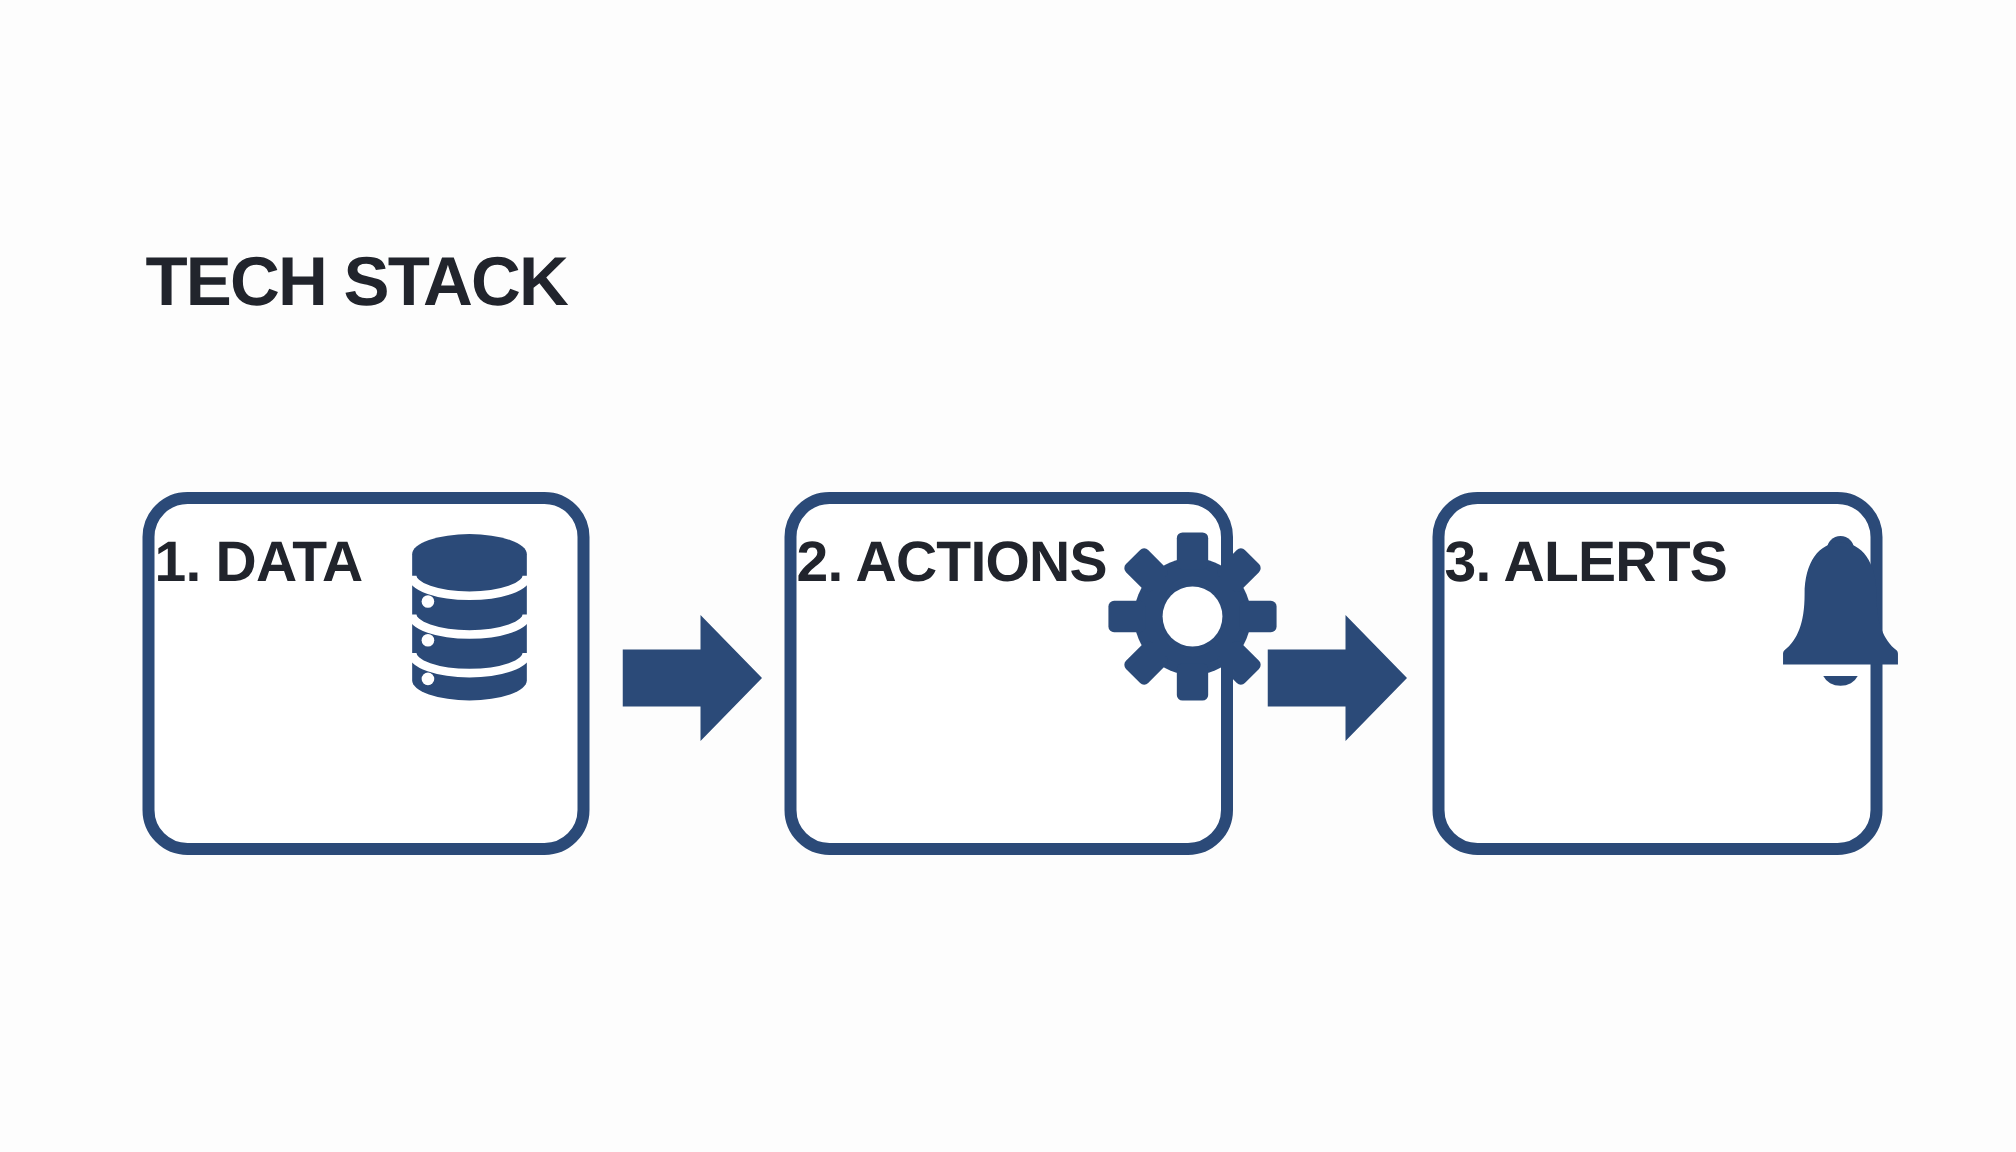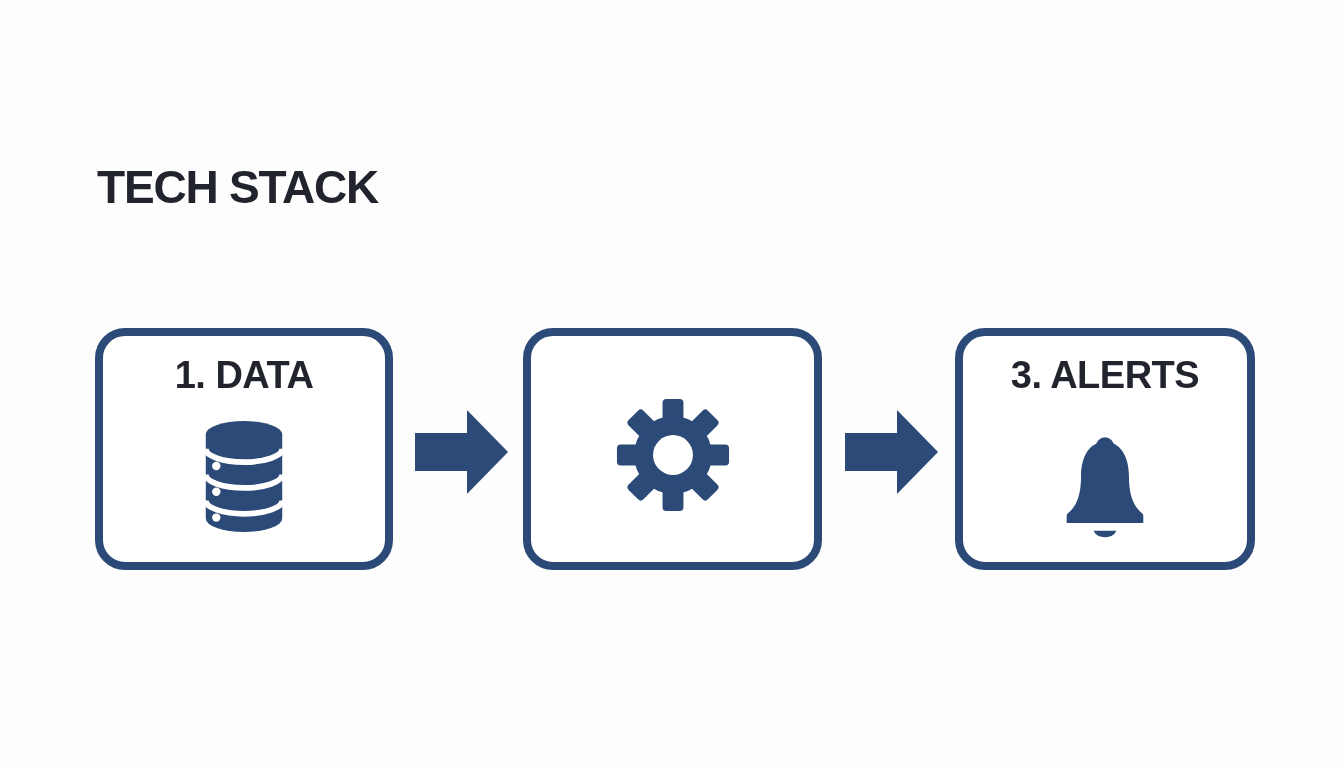--- a/index.html
+++ b/index.html
@@ -34,22 +34,22 @@
 
   
   .step {
     position: absolute;
     top: 280px;
     height: 242px;
     background: var(--box_background, #ffffff);
     border: 8px solid var(--navy, #2b4a78);
     border-radius: 30px;
     display: flex;
-    flex-direction: column;
-    align-items: center;
+    flex-direction: row;
+    align-items: flex-start;
     padding-top: 18px;
   }
   .step-1 { left: 95px;  width: 298px; }
   .step-2 { left: 523px; width: 299px; }
   .step-3 { left: 955px; width: 300px; gap: 28px; }
 
   .step-label {
     color: var(--ink, #21242c);
     font-weight: bold;
     font-size: 38px;
@@ -107,20 +107,21 @@
       </div>
     </div>
 
     <div class="connector connector-1">
       <svg viewBox="0 0 94 86" aria-hidden="true">
         <polygon class="fill-navy" points="0,24 52,24 52,1 93,43 52,85 52,62 0,62"></polygon>
       </svg>
     </div>
 
     <div class="step step-2">
+      <div class="step-label">2. ACTIONS</div>
       <div class="step-icon">
         <svg width="114" height="114" viewBox="0 0 120 120" aria-hidden="true">
           <g class="fill-navy">
             <circle cx="60" cy="60" r="41"></circle>
             <g>
               <rect x="49" y="1" width="22" height="26" rx="4"></rect>
               <rect x="49" y="1" width="22" height="26" rx="4" transform="rotate(45 60 60)"></rect>
               <rect x="49" y="1" width="22" height="26" rx="4" transform="rotate(90 60 60)"></rect>
               <rect x="49" y="1" width="22" height="26" rx="4" transform="rotate(135 60 60)"></rect>
               <rect x="49" y="1" width="22" height="26" rx="4" transform="rotate(180 60 60)"></rect>

